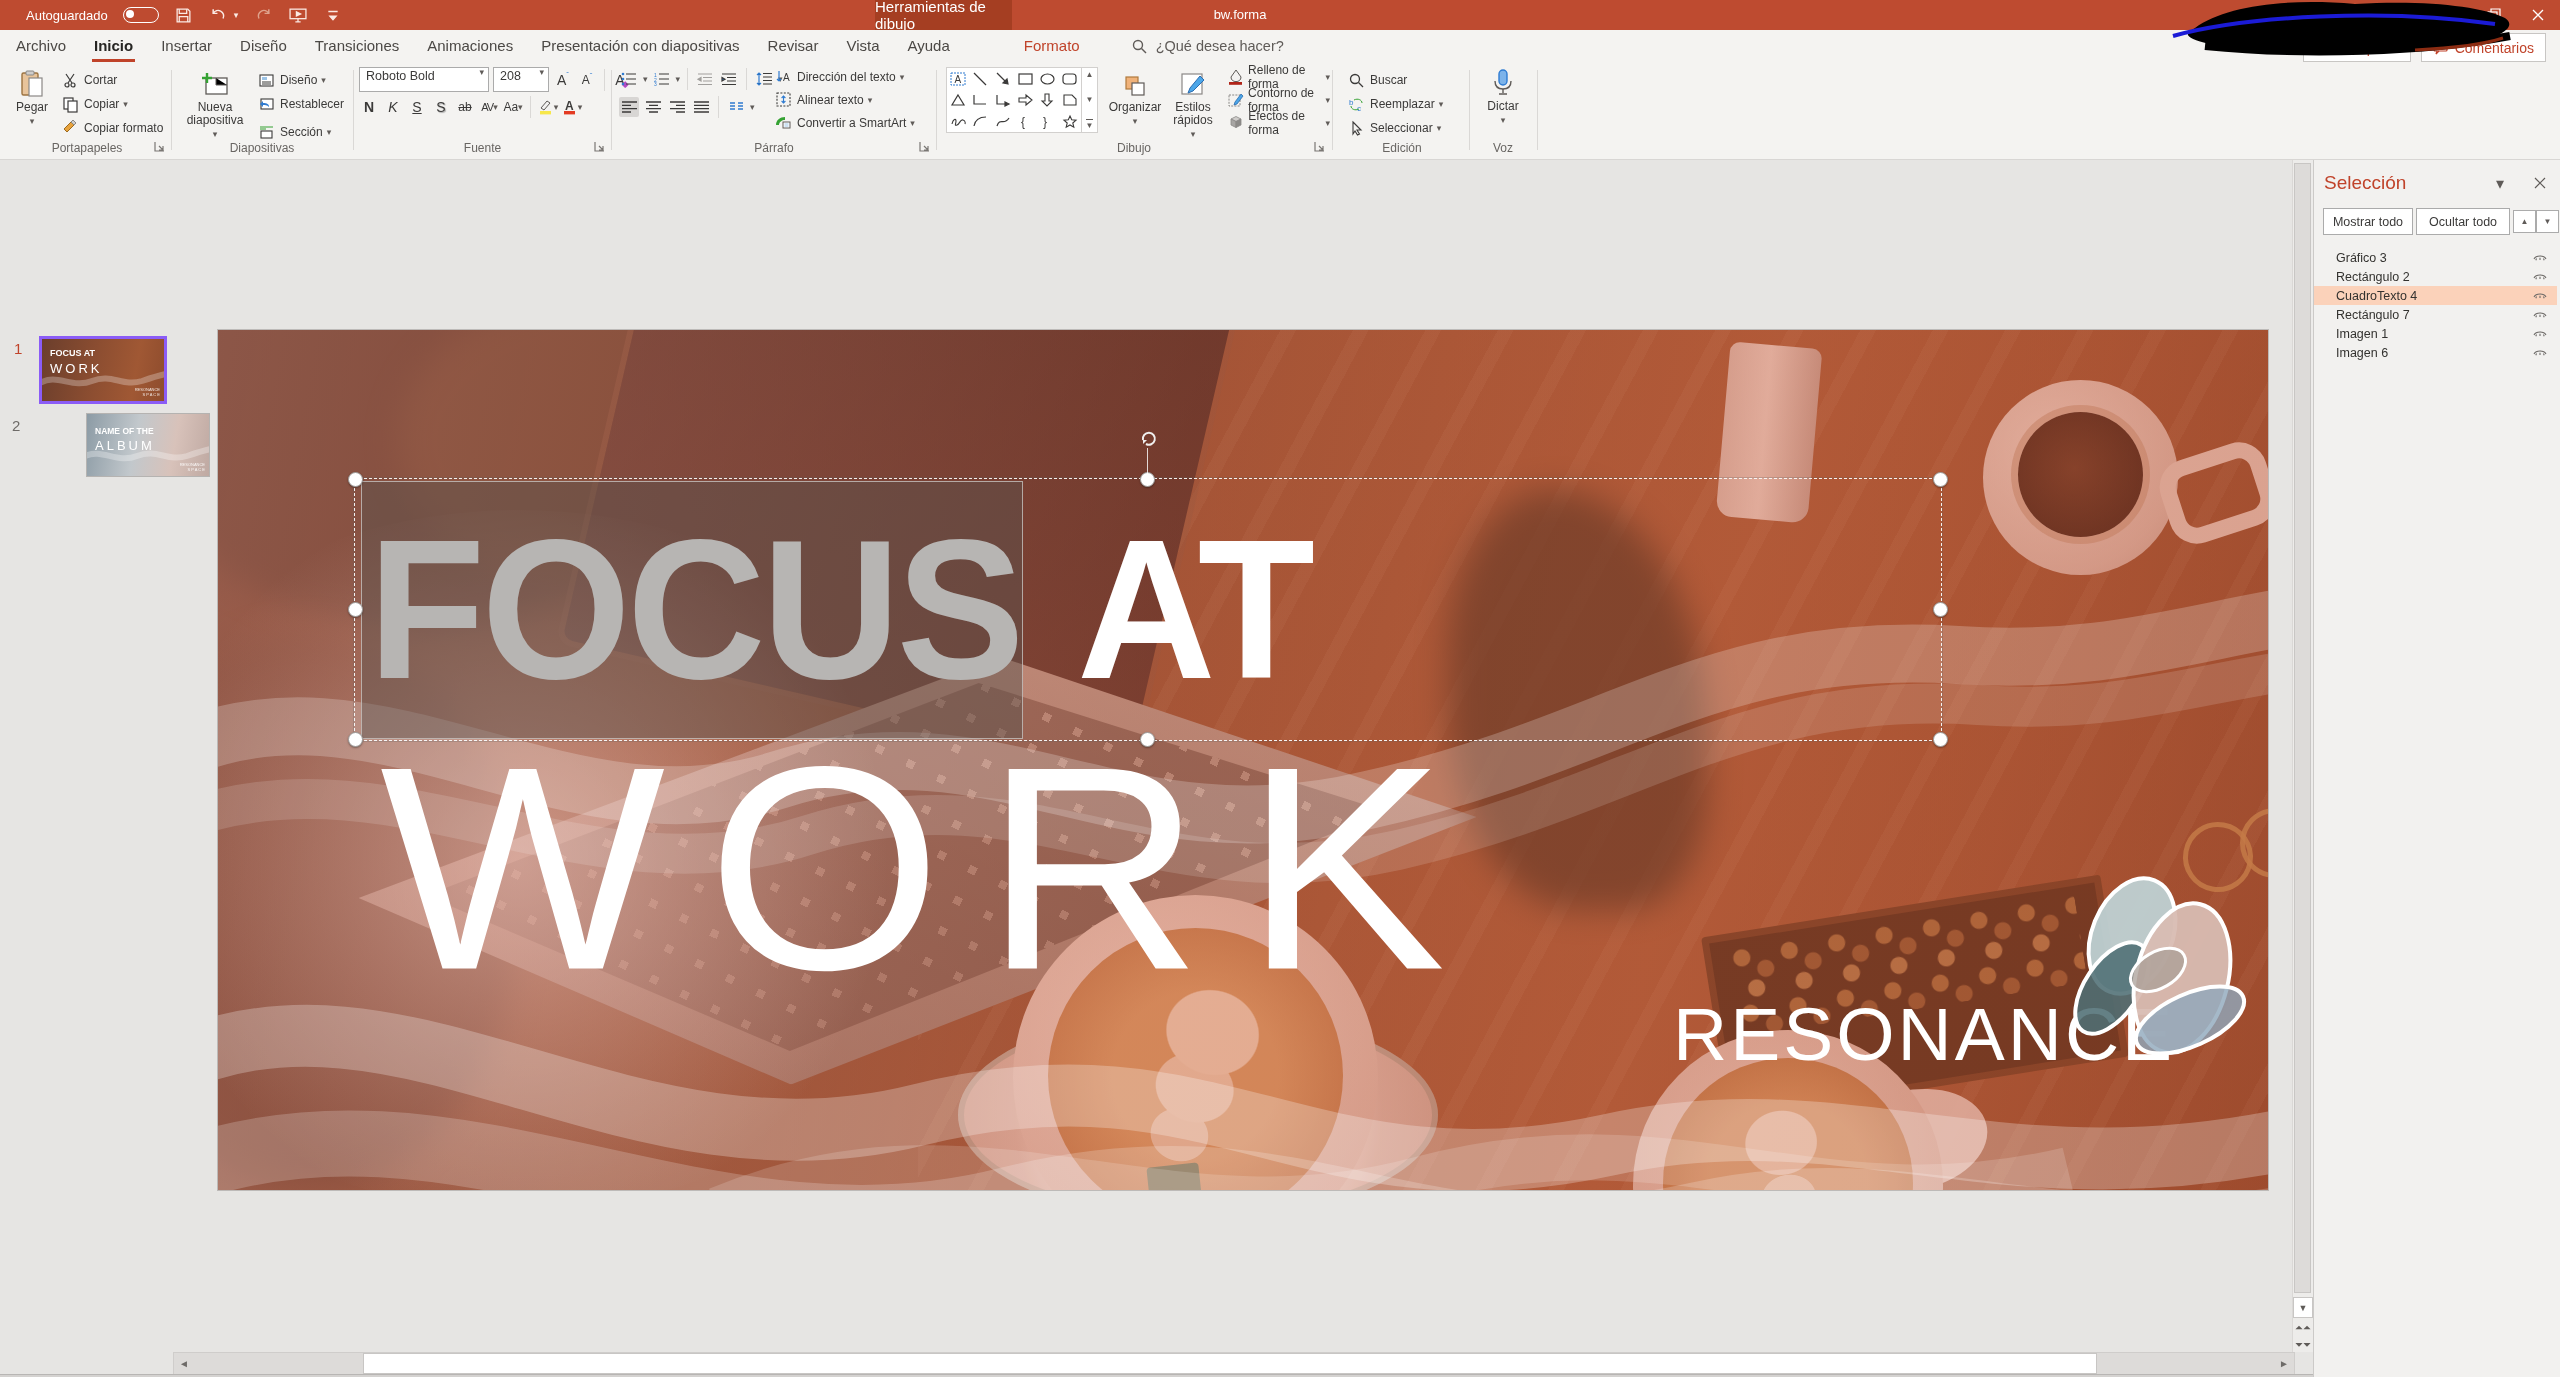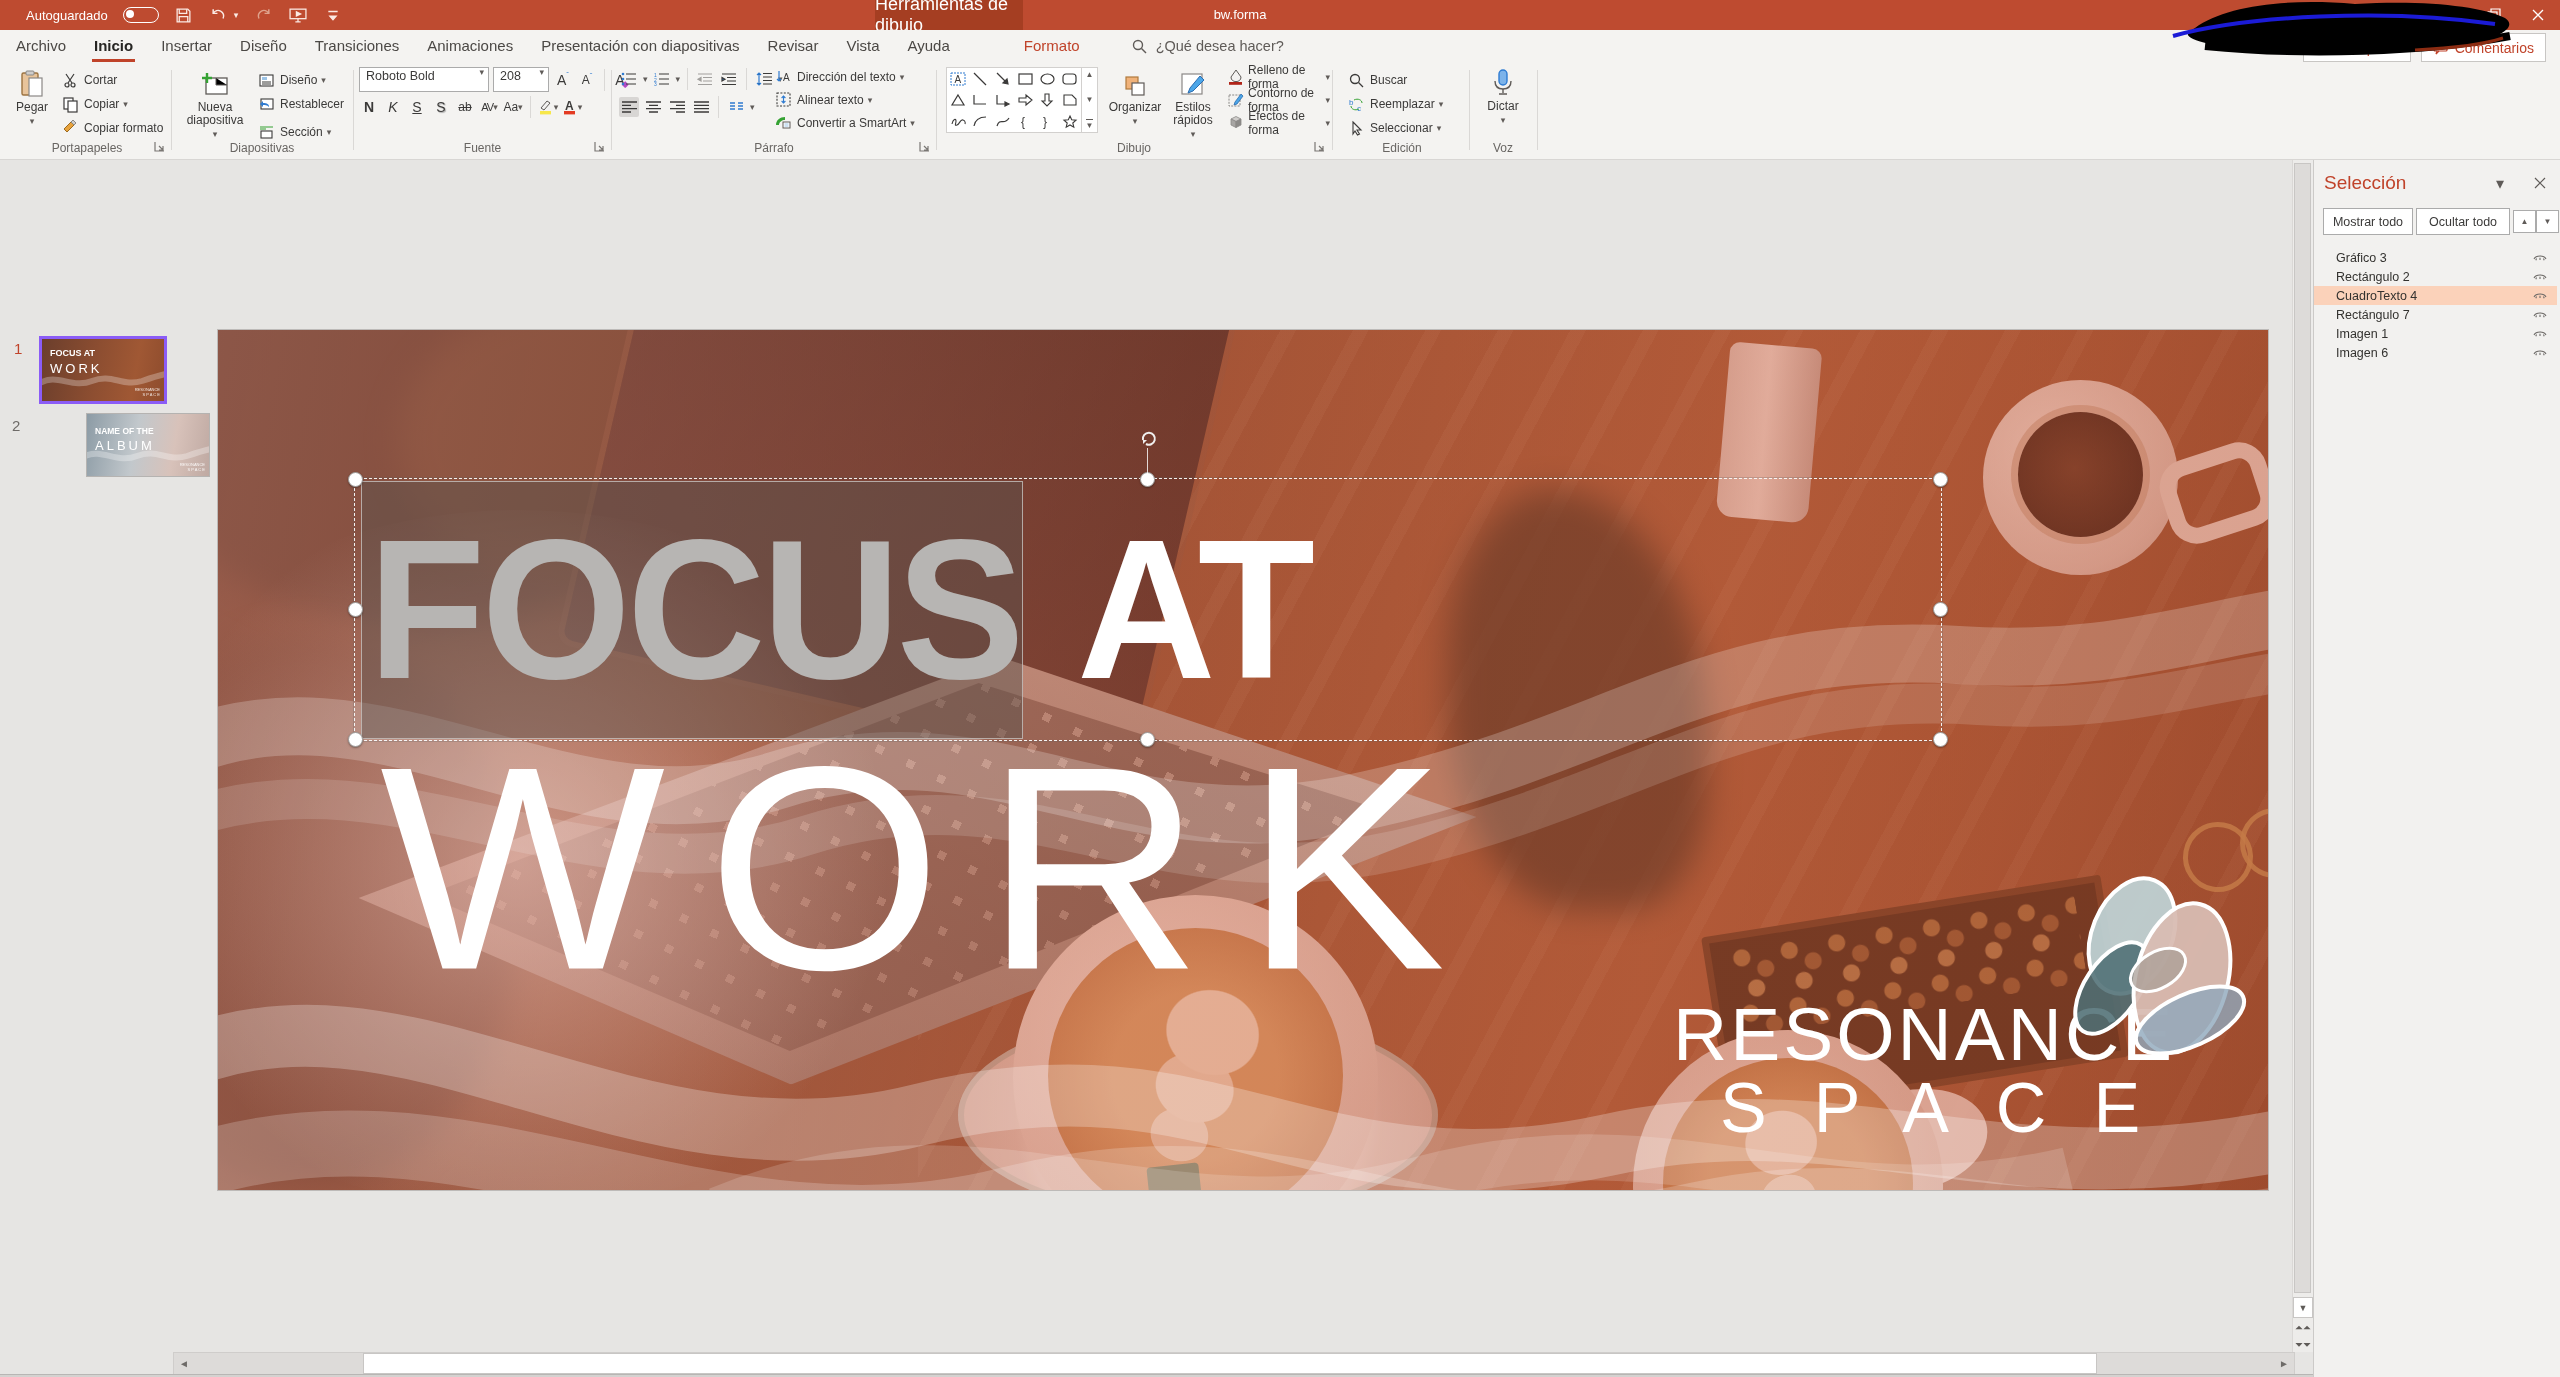--- a/index.html
+++ b/index.html
@@ -7,22 +7,22 @@
        font-family:"Liberation Sans",sans-serif;background:#E6E5E3;-webkit-font-smoothing:antialiased;}
 
   
   .titlebar{position:absolute;left:0;top:0;width:2560px;height:30px;background:#BE4B30;color:#fff;}
   .qat{position:absolute;left:26px;top:0;height:30px;display:flex;align-items:center;gap:15px;font-size:13px;}
   .toggle{width:34px;height:14px;border:1px solid #fff;border-radius:8px;position:relative;}
   .toggle .knob{position:absolute;left:2px;top:2px;width:8px;height:8px;border-radius:50%;background:#fff;}
   .qicon{width:20px;height:20px;display:flex;align-items:center;justify-content:center;color:#fbeae4;}
   .qicon svg{display:block}
   .qat .caret{font-size:9px;margin-left:-10px;color:#fbeae4}
-  .ctxbox{position:absolute;left:875px;top:0;width:148px;height:30px;background:#A53E22;
-          display:flex;align-items:center;justify-content:center;font-size:18px;color:#fff;}
+  .ctxbox{position:absolute;left:875px;top:0;width:137px;height:30px;background:#A53E22;
+          display:flex;align-items:center;justify-content:center;font-size:15px;color:#fff;}
   .doctitle{position:absolute;left:1090px;top:0;width:300px;height:30px;line-height:30px;text-align:center;font-size:13px;color:#fff;}
   .winbtns{position:absolute;right:0;top:0;height:30px;display:flex;}
   .winbtn{width:44px;height:30px;display:flex;align-items:center;justify-content:center;color:#fff;}
   .scribble{position:absolute;left:2165px;top:-2px;width:360px;height:62px;z-index:40;pointer-events:none;}
 
   
   .tabrow{position:absolute;left:0;top:30px;width:2560px;height:32px;background:#F4F3F1;
           display:flex;align-items:center;font-size:15px;color:#4b4845;}
   .tab{padding:0 14px;height:32px;line-height:32px;position:relative;white-space:nowrap;}
   .tab.active{color:#262523;font-weight:bold;}
@@ -772,21 +772,20 @@
 
     <div class="focus-hl"></div>
     <div class="title-row">
       <span class="w-focus">FOCUS</span>
       <span class="w-at">AT</span>
     </div>
     <div class="w-work">WORK</div>
 
     <div class="brand">
       <div class="b1">RESONANCE</div>
-      <div class="b2">SPACE</div>
     </div>
     <svg class="logo" width="180" height="200" viewBox="0 0 180 200">
       <ellipse cx="62" cy="58" rx="40" ry="60" fill="#BFD5D8" fill-opacity=".92" stroke="#fff" stroke-width="4" transform="rotate(22 62 58)"></ellipse>
       <ellipse cx="42" cy="110" rx="27" ry="52" fill="#4E6E74" fill-opacity=".88" stroke="#fff" stroke-width="4" transform="rotate(34 42 110)"></ellipse>
       <ellipse cx="112" cy="100" rx="46" ry="76" fill="#D8BCB2" fill-opacity=".95" stroke="#fff" stroke-width="4" transform="rotate(14 112 100)"></ellipse>
       <ellipse cx="120" cy="142" rx="58" ry="26" fill="#8FA8BC" fill-opacity=".8" stroke="#fff" stroke-width="4" transform="rotate(-24 120 142)"></ellipse>
       <ellipse cx="88" cy="92" rx="30" ry="18" fill="#A99F97" fill-opacity=".75" stroke="#fff" stroke-width="3" transform="rotate(-30 88 92)"></ellipse>
     </svg>
 
     <div class="selrect"></div>

